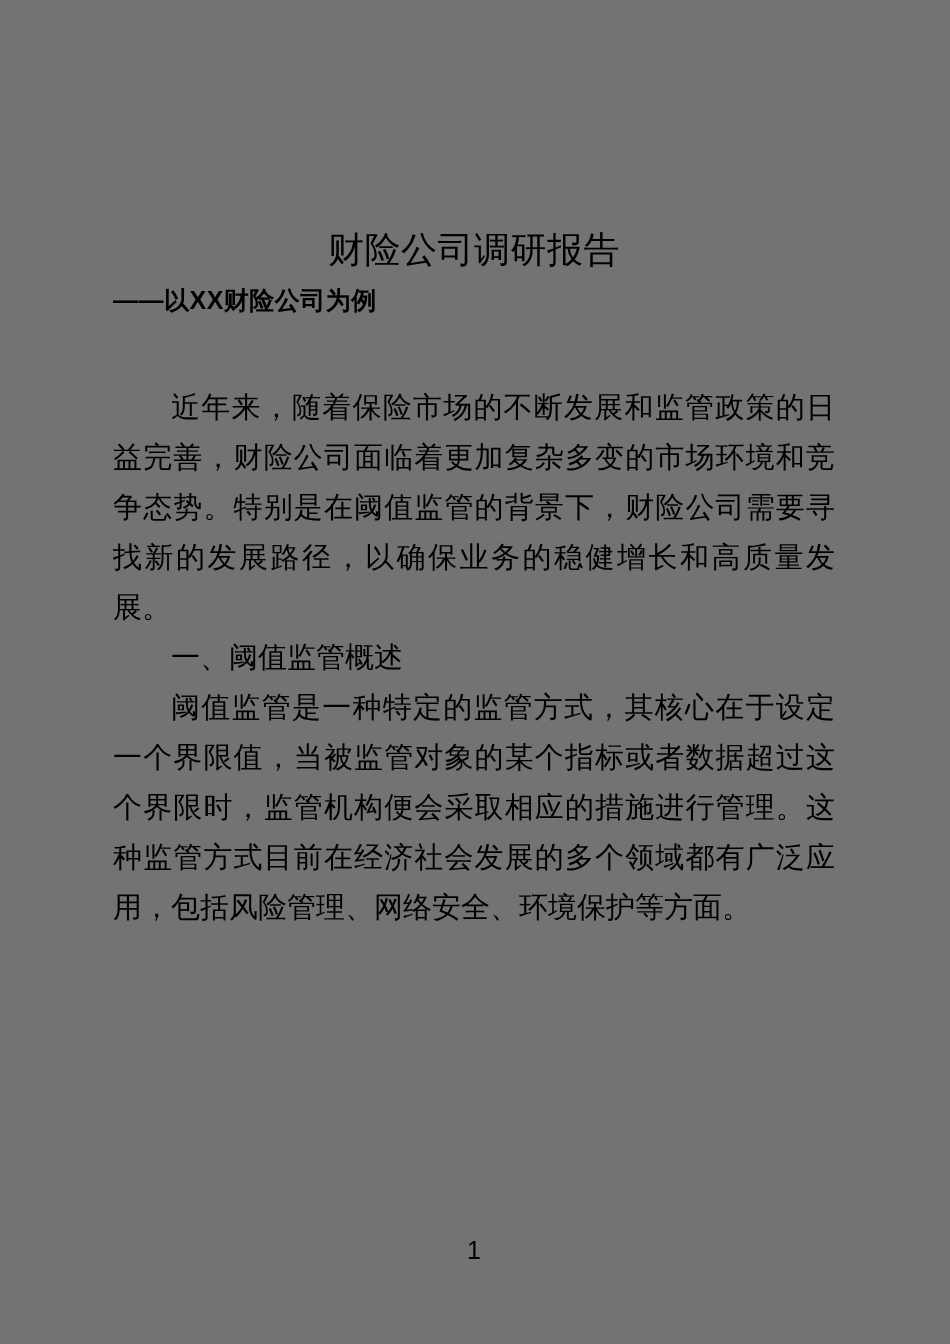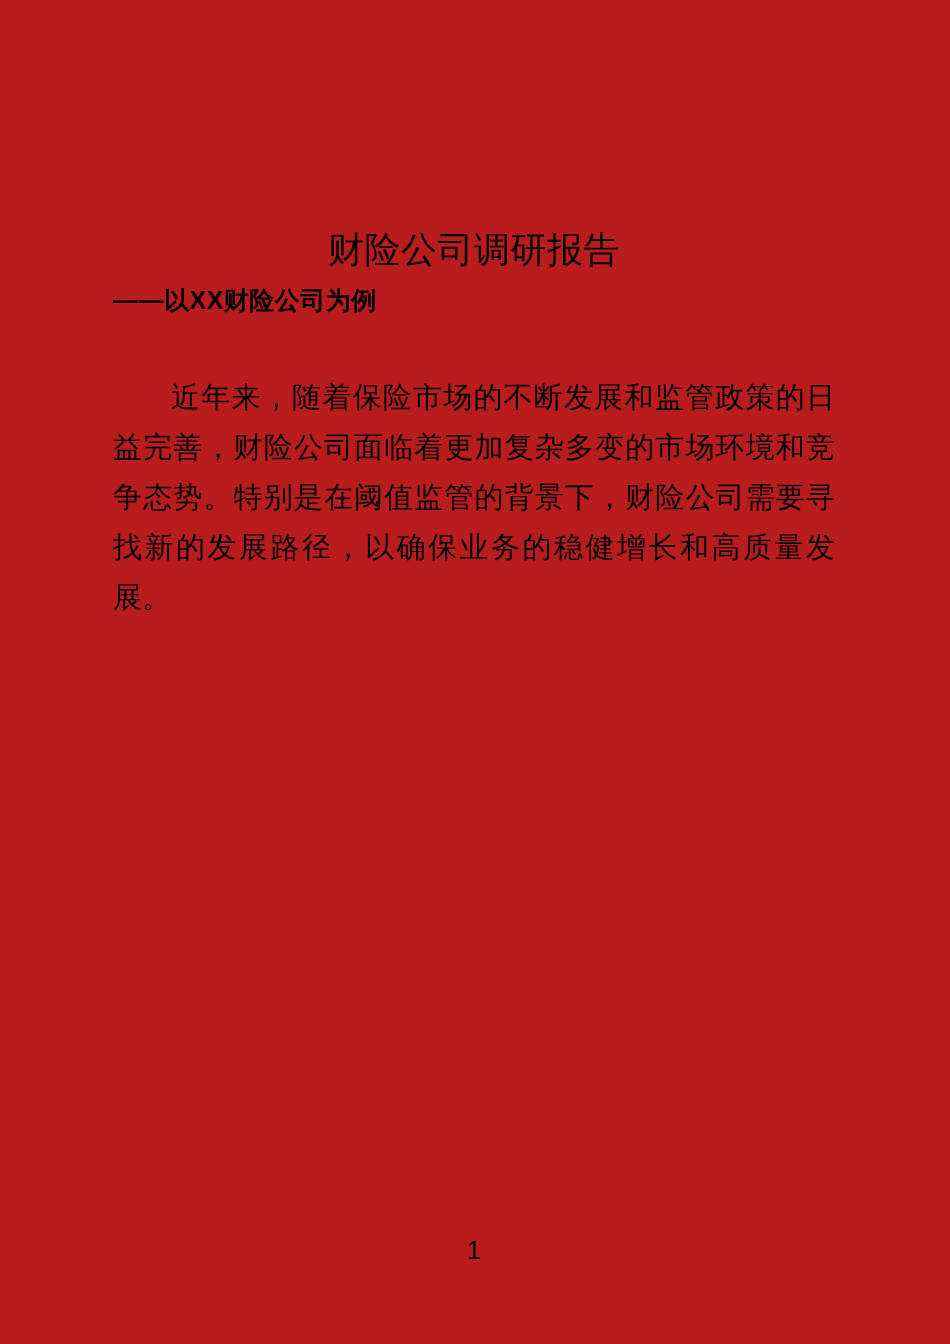--- a/index.html
+++ b/index.html
@@ -8,21 +8,21 @@
     background: #ffffff;
   }
   body {
     font-family: "Liberation Sans", "DejaVu Sans", sans-serif;
     color: #000000;
   }
   .page {
     position: relative;
     width: 950px;
     height: 1344px;
-    background: #b91c1c;
+    background: #737373;
     overflow: hidden;
     box-sizing: border-box;
   }
   .content {
     position: absolute;
     left: 113px;
     top: 0;
     width: 722px;
   }
   .doc-title {
@@ -47,21 +47,21 @@
     line-height: 1.0;
     letter-spacing: 0.5px;
     position: absolute;
     left: 0;
     top: 288px;
     width: 722px;
   }
   .body-block {
     position: absolute;
     left: 0;
-    top: 372px;
+    top: 382px;
     width: 722px;
   }
   p.para {
     margin: 0 0 0 0;
     padding: 0;
     font-size: 29px;
     line-height: 50px;
     text-align: justify;
     text-justify: inter-ideograph;
     text-indent: 58px;
@@ -90,21 +90,23 @@
   <div class="content">
 
     <h1 class="doc-title">财险公司调研报告</h1>
 
     <h2 class="doc-subtitle">——以XX财险公司为例</h2>
 
     <div class="body-block">
 
       <p class="para">近年来，随着保险市场的不断发展和监管政策的日益完善，财险公司面临着更加复杂多变的市场环境和竞争态势。特别是在阈值监管的背景下，财险公司需要寻找新的发展路径，以确保业务的稳健增长和高质量发展。</p>
 
+      <p class="para">一、阈值监管概述</p>
 
+      <p class="para">阈值监管是一种特定的监管方式，其核心在于设定一个界限值，当被监管对象的某个指标或者数据超过这个界限时，监管机构便会采取相应的措施进行管理。这种监管方式目前在经济社会发展的多个领域都有广泛应用，包括风险管理、网络安全、环境保护等方面。</p>
 
 
     </div>
 
     <div class="page-number">1</div>
 
   </div>
 
 </div>
 

